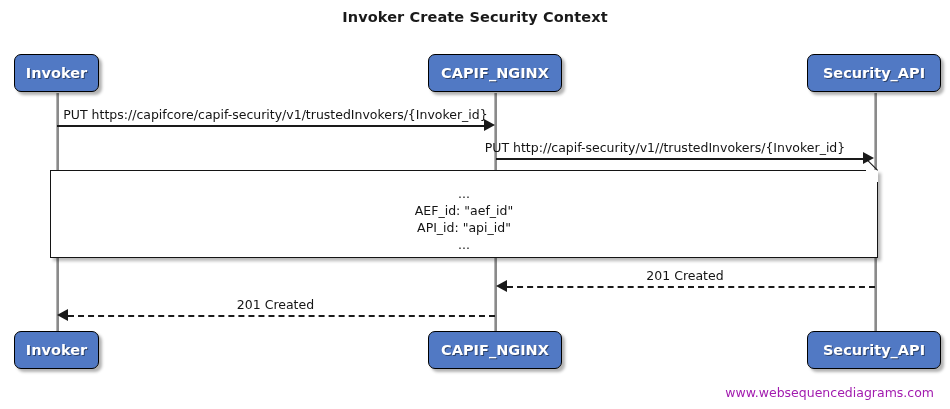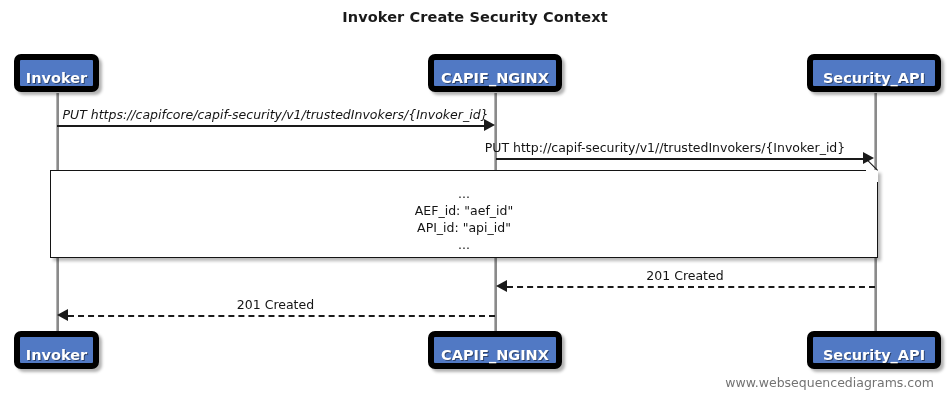--- a/index.html
+++ b/index.html
@@ -31,21 +31,21 @@
     font-weight: bold;
     letter-spacing: 0.1px;
     color: #1a1a1a;
   }
 
   
   .participant {
     position: absolute;
     box-sizing: border-box;
     background: #5179c4;
-    border: 6px solid #000000;
+    border: 1px solid #000000;
     border-radius: 7px;
     color: #ffffff;
     font-size: 14.5px;
     font-weight: bold;
     text-align: center;
     line-height: 36px;
     height: 38px;
     box-shadow: 3px 3px 3px rgba(0,0,0,0.30);
     text-shadow: 1px 1px 0 rgba(0,0,0,0.45);
     white-space: nowrap;
@@ -123,23 +123,23 @@
     font-size: 12.5px;
     line-height: 17px;
     color: #141414;
   }
   .note-body div { white-space: pre; }
 
   
   .watermark {
     position: absolute;
     right: 16px;
-    bottom: 19px;
+    bottom: 9px;
     font-size: 12.5px;
-    color: #737373;
+    color: #a21caf;
     white-space: nowrap;
   }
 </style>
 </head>
 <body>
 
 <div id="canvas">
 
   <div class="diagram-title">Invoker Create Security Context</div>
 
@@ -150,21 +150,21 @@
   <div class="participant" style="left:14px; top:54px; width:85px;">
     <span>Invoker</span>
   </div>
   <div class="participant" style="left:428px; top:54px; width:134px;">
     <span>CAPIF_NGINX</span>
   </div>
   <div class="participant" style="left:807px; top:54px; width:134px;">
     <span>Security_API</span>
   </div>
 
-  <div class="msg-label" style="left:57px; top:107px; width:437px;font-style:italic;">PUT https://capifcore/capif-security/v1/trustedInvokers/{Invoker_id}</div>
+  <div class="msg-label" style="left:57px; top:107px; width:437px;">PUT https://capifcore/capif-security/v1/trustedInvokers/{Invoker_id}</div>
   <div class="msg-line" style="left:57px; top:125px; width:428px;"></div>
   <div class="arrowhead right" style="left:484px; top:119px;"></div>
 
   <div class="msg-label" style="left:476px; top:140px; width:378px;">PUT http://capif-security/v1//trustedInvokers/{Invoker_id}</div>
   <div class="msg-line" style="left:496px; top:158px; width:368px;"></div>
   <div class="arrowhead right" style="left:863px; top:152px;"></div>
 
   <div class="note" style="left:50px; top:170px; width:828px; height:88px;">
     <div class="note-body" style="top:14px;">
       <div>...</div>

